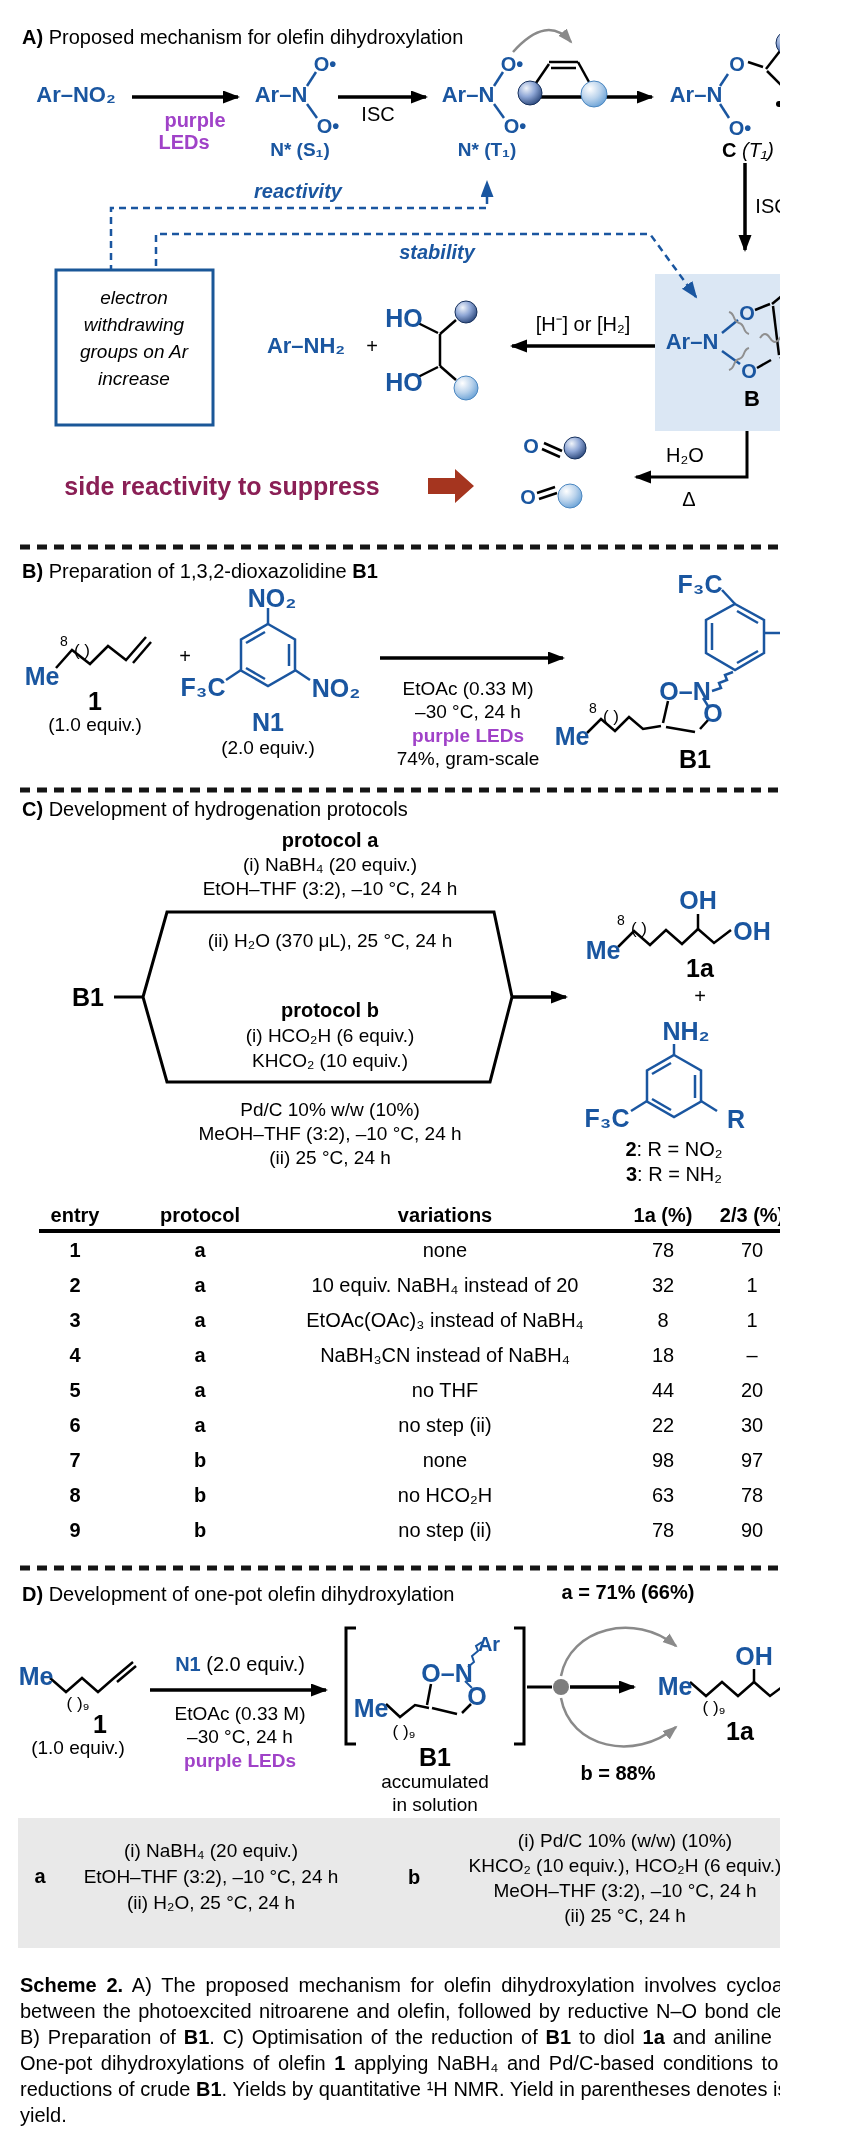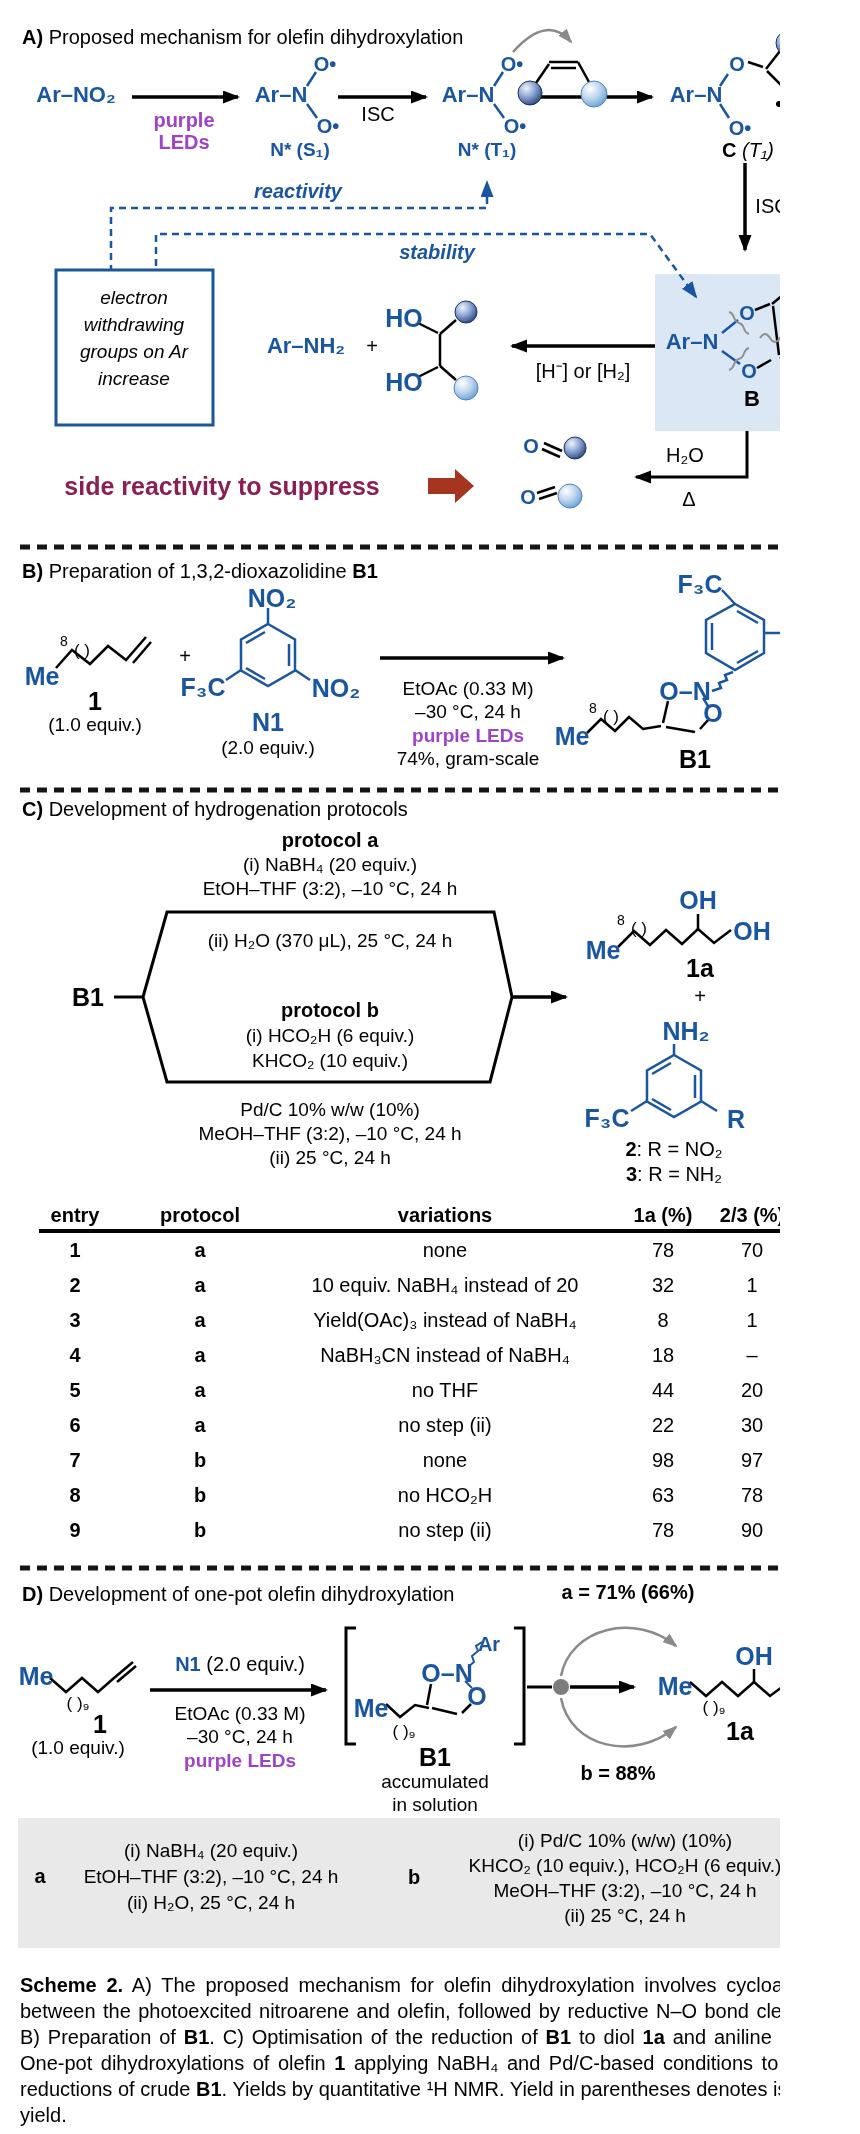--- a/index.html
+++ b/index.html
@@ -268,21 +268,21 @@
   </g>
 
   <g>
     <line x1="376" y1="1828" x2="376" y2="1938" stroke="#151515" stroke-width="3" stroke-dasharray="8 6"></line>
   </g>
 </svg>
 
 <div class="tl hdr" style="left:22px;top:24px;"><span class="b">A)</span><span> Proposed mechanism for olefin dihydroxylation</span></div>
 
 <div class="t f22 b blue" style="left:76px;top:95px;">Ar–NO₂</div>
-<div class="t f20 purple" style="left:184px;top:120px;">purple</div>
+<div class="t f20 purple" style="left:195px;top:120px;">purple</div>
 <div class="t f20 purple" style="left:184px;top:142px;">LEDs</div>
 
 <div class="t f22 b blue" style="left:281px;top:95px;">Ar–N</div>
 <div class="t f20 b blue" style="left:325px;top:64px;">O•</div>
 <div class="t f20 b blue" style="left:328px;top:126px;">O•</div>
 <div class="t f19 b blue" style="left:300px;top:149px;">N* (S₁)</div>
 <div class="t f20" style="left:378px;top:114px;">ISC</div>
 
 <div class="t f22 b blue" style="left:468px;top:95px;">Ar–N</div>
 <div class="t f20 b blue" style="left:512px;top:64px;">O•</div>
@@ -300,21 +300,21 @@
 
 <div class="t f19 i" style="left:134px;top:297px;">electron</div>
 <div class="t f19 i" style="left:134px;top:324px;">withdrawing</div>
 <div class="t f19 i" style="left:134px;top:351px;">groups on Ar</div>
 <div class="t f19 i" style="left:134px;top:378px;">increase</div>
 
 <div class="t f22 b blue" style="left:306px;top:346px;">Ar–NH₂</div>
 <div class="t f20" style="left:372px;top:346px;">+</div>
 <div class="t f21 b blue" style="left:404px;top:318px;">HO</div>
 <div class="t f21 b blue" style="left:404px;top:382px;">HO</div>
-<div class="t f20" style="left:583px;top:324px;margin-top:47px;">[H⁻] or [H₂]</div>
+<div class="t f20" style="left:583px;top:324px;">[H⁻] or [H₂]</div>
 
 <div class="t f22 b blue" style="left:692px;top:342px;">Ar–N</div>
 <div class="t f20 b blue" style="left:747px;top:313px;">O</div>
 <div class="t f20 b blue" style="left:749px;top:371px;">O</div>
 <div class="t f22 b" style="left:752px;top:399px;">B</div>
 
 <div class="t f21 mag" style="left:222px;top:486px;">side reactivity to suppress</div>
 <div class="t f20 b blue" style="left:531px;top:446px;">O</div>
 <div class="t f20 b blue" style="left:528px;top:497px;">O</div>
 <div class="t f20" style="left:685px;top:455px;text-align:right;">H₂O</div>
@@ -398,21 +398,21 @@
       <div class="trow" style="top: 35px;">
         <span class="c1 b">2</span>
         <span class="c2 b">a</span>
         <span class="c3">10 equiv. NaBH₄ instead of 20</span>
         <span class="c4">32</span>
         <span class="c5">1</span>
       </div>
       <div class="trow" style="top: 70px;">
         <span class="c1 b">3</span>
         <span class="c2 b">a</span>
-        <span class="c3">Yield(OAc)₃ instead of NaBH₄</span>
+        <span class="c3">EtOAc(OAc)₃ instead of NaBH₄</span>
         <span class="c4">8</span>
         <span class="c5">1</span>
       </div>
       <div class="trow" style="top: 105px;">
         <span class="c1 b">4</span>
         <span class="c2 b">a</span>
         <span class="c3">NaBH₃CN instead of NaBH₄</span>
         <span class="c4">18</span>
         <span class="c5">–</span>
       </div>

